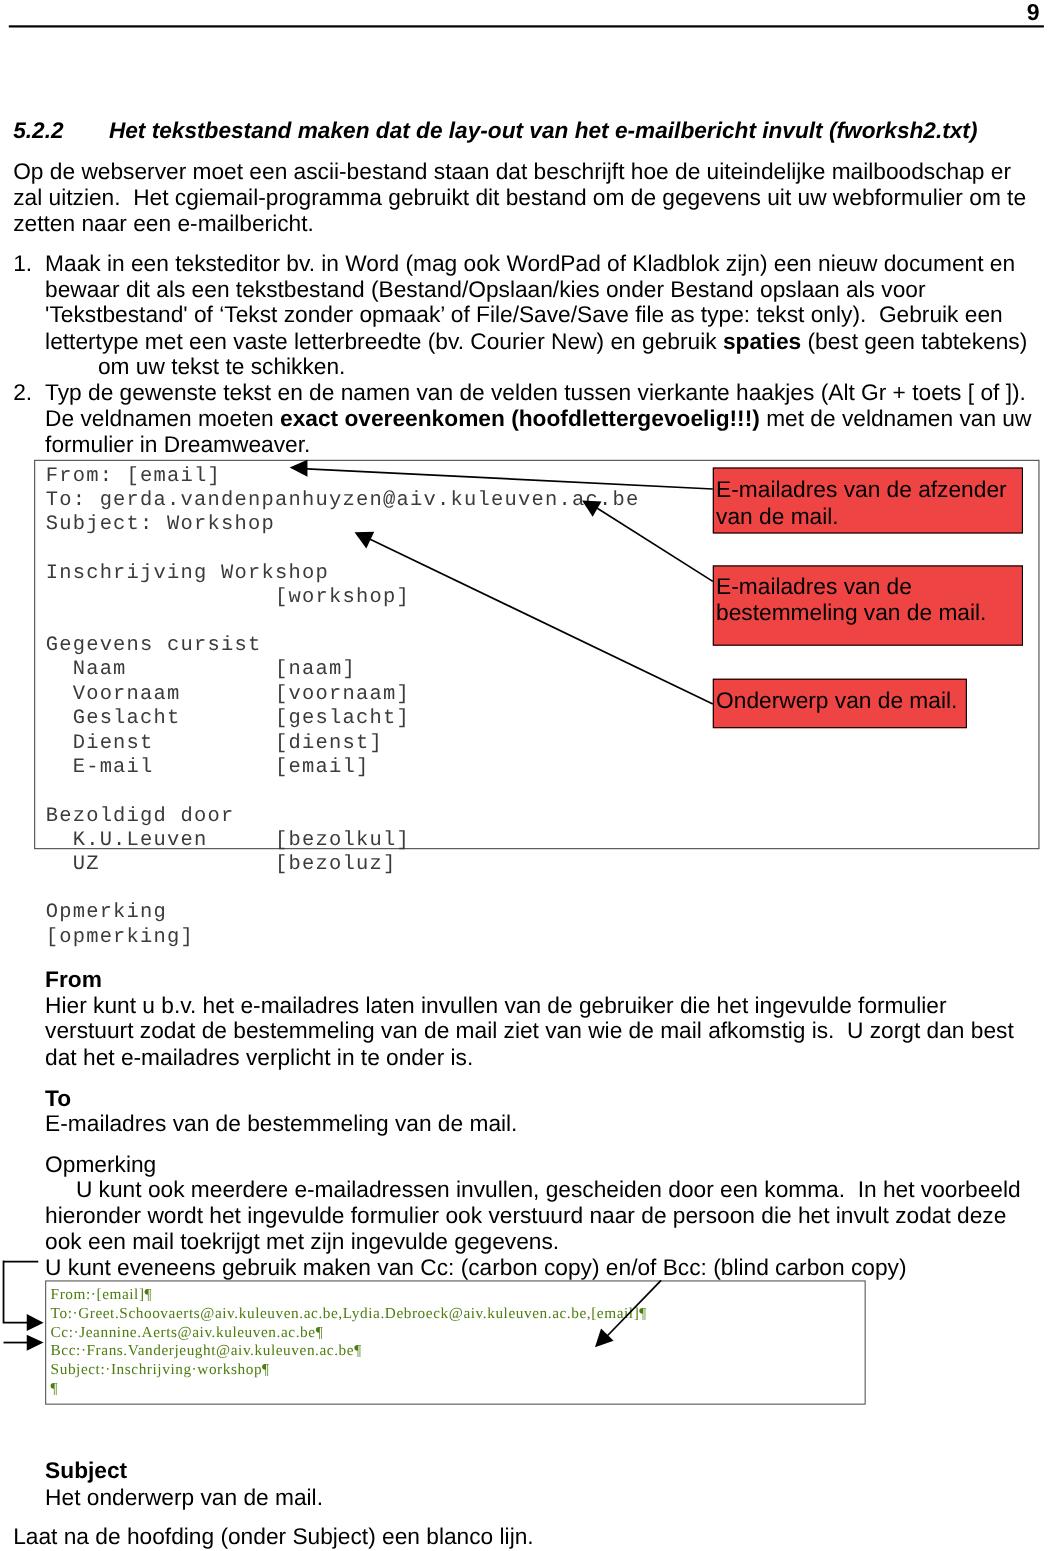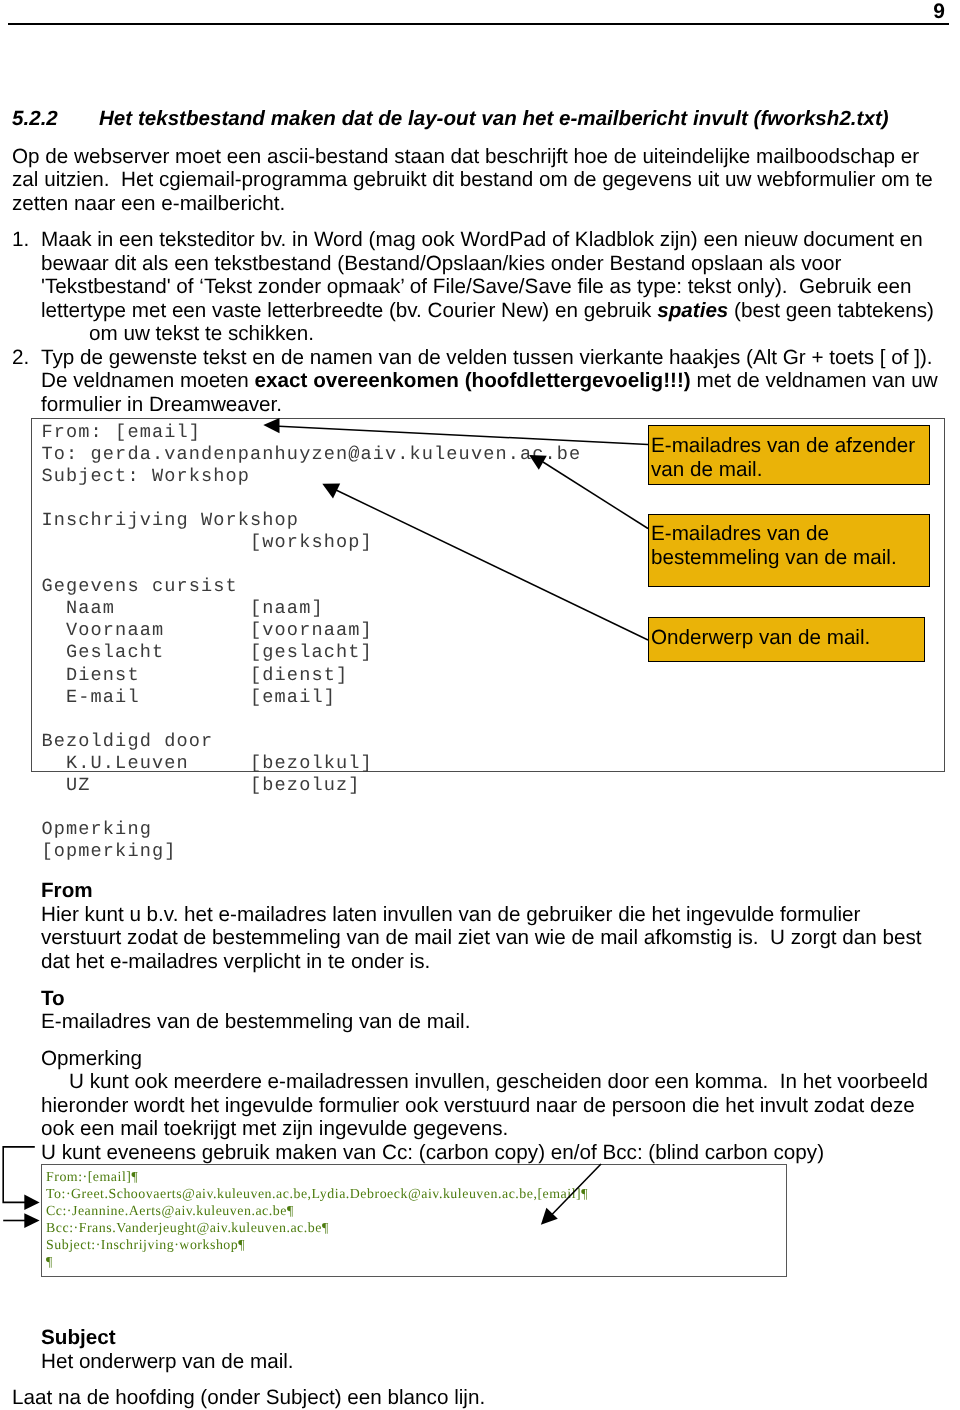--- a/index.html
+++ b/index.html
@@ -24,21 +24,21 @@
   .bold{font-weight:bold;}
 
   
   #code1{position:absolute;left:43px;top:417.5px;width:914px;height:448px;
          border:1.3px solid #4d4d4d;box-sizing:border-box;background:#fff;}
   #code1 pre{margin:0;position:absolute;left:9.5px;top:3px;
              font-family:"Liberation Mono",monospace;font-size:18.6px;letter-spacing:1.11px;
              line-height:22.1px;color:#3b3b3b;white-space:pre;}
 
   
-  .callout{position:absolute;border:1.5px solid #000;box-sizing:border-box;background:#eab308;}
+  .callout{position:absolute;border:1.5px solid #000;box-sizing:border-box;background:#ef4444;}
   .callout .cl{position:absolute;font-size:20.67px;line-height:22.25px;white-space:nowrap;left:5px;}
 
   
   #arrows{position:absolute;left:0;top:0;width:960px;height:1410px;overflow:visible;z-index:5;}
 
   
   #code2{position:absolute;left:41px;top:1163.5px;width:746px;height:113px;
          border:1.2px solid #575757;box-sizing:border-box;background:#fff;}
   #code2 pre{margin:0;position:absolute;left:4px;top:4px;
              font-family:Liberation Serif, serif;font-size:13.9px;letter-spacing:0.52px;
@@ -54,21 +54,21 @@
 <div id="head-title">Het tekstbestand maken dat de lay-out van het e-mailbericht invult (fworksh2.txt)</div>
 
 <div id="text-layer">
     <div class="ln" style="left: 12px; top: 145.7px;">Op de webserver moet een ascii-bestand staan dat beschrijft hoe de uiteindelijke mailboodschap er</div>
     <div class="ln" style="left: 12px; top: 169.2px;">zal uitzien.  Het cgiemail-programma gebruikt dit bestand om de gegevens uit uw webformulier om te</div>
     <div class="ln" style="left: 12px; top: 192.7px;">zetten naar een e-mailbericht.</div>
     <div class="ln" style="left: 12px; top: 229.1px;">1.</div>
     <div class="ln" style="left: 41px; top: 229.1px;"><span>Maak in een teksteditor bv. in Word (mag ook WordPad of Kladblok zijn) een nieuw document en</span></div>
     <div class="ln" style="left: 41px; top: 252.6px;"><span>bewaar dit als een tekstbestand (Bestand/Opslaan/kies onder Bestand opslaan als voor</span></div>
     <div class="ln" style="left: 41px; top: 276.1px;"><span>'Tekstbestand' of ‘Tekst zonder opmaak’ of File/Save/Save file as type: tekst only).  Gebruik een</span></div>
-    <div class="ln" style="left: 41px; top: 299.6px;"><span>lettertype met een vaste letterbreedte (bv. Courier New) en gebruik </span><span style="font-weight: bold; font-style: italic;">spaties</span><span> (best geen tabtekens)</span></div>
+    <div class="ln" style="left: 41px; top: 299.6px;"><span>lettertype met een vaste letterbreedte (bv. Courier New) en gebruik </span><span style="font-weight: bold;">spaties</span><span> (best geen tabtekens)</span></div>
     <div class="ln" style="left: 41px; top: 323.1px; margin-left: 48px;"><span>om uw tekst te schikken.</span></div>
     <div class="ln" style="left: 12px; top: 346.6px;">2.</div>
     <div class="ln" style="left: 41px; top: 346.6px;"><span>Typ de gewenste tekst en de namen van de velden tussen vierkante haakjes (Alt Gr + toets [ of ]).</span></div>
     <div class="ln" style="left: 41px; top: 370.1px;"><span>De veldnamen moeten </span><span style="font-weight: bold;">exact overeenkomen (hoofdlettergevoelig!!!)</span><span> met de veldnamen van uw</span></div>
     <div class="ln" style="left: 41px; top: 393.6px;"><span>formulier in Dreamweaver.</span></div>
     <div class="ln bold" style="left: 41px; top: 880.4px;">From</div>
     <div class="ln" style="left: 41px; top: 903.9px;">Hier kunt u b.v. het e-mailadres laten invullen van de gebruiker die het ingevulde formulier</div>
     <div class="ln" style="left: 41px; top: 927.4px;">verstuurt zodat de bestemmeling van de mail ziet van wie de mail afkomstig is.  U zorgt dan best</div>
     <div class="ln" style="left: 41px; top: 950.9px;">dat het e-mailadres verplicht in te onder is.</div>
     <div class="ln bold" style="left: 41px; top: 987.7px;">To</div>
@@ -108,21 +108,21 @@
 
 <div id="callout-layer">
     <div class="callout" style="left: 648px; top: 424.5px; width: 281.5px; height: 60px;">
       <div class="cl" style="top: 9px; left: 2px;">E-mailadres van de afzender</div>
       <div class="cl" style="top: 33px; left: 2px;">van de mail.</div>
     </div>
     <div class="callout" style="left: 648px; top: 513.5px; width: 281.5px; height: 73px;">
       <div class="cl" style="top: 8.8px; left: 2px;">E-mailadres van de</div>
       <div class="cl" style="top: 32.1px; left: 2px;">bestemmeling van de mail.</div>
     </div>
-    <div class="callout" style="left: 648px; top: 617px; width: 277px; height: 45px;">
+    <div class="callout" style="left: 648px; top: 617px; width: 231px; height: 45px;">
       <div class="cl" style="top: 9px; left: 2px;">Onderwerp van de mail.</div>
     </div>
   </div>
 
 <svg id="arrows" viewBox="0 0 960 1410" width="960" height="1410">
     <g>
       <path d="M 279 426.3 L 648 444.5" stroke="#000" stroke-width="1.5" fill="none"></path>
       <polygon points="263.3,425.1 279.5,418 279.5,433.3" fill="#000"></polygon>
     </g>
     <g>

